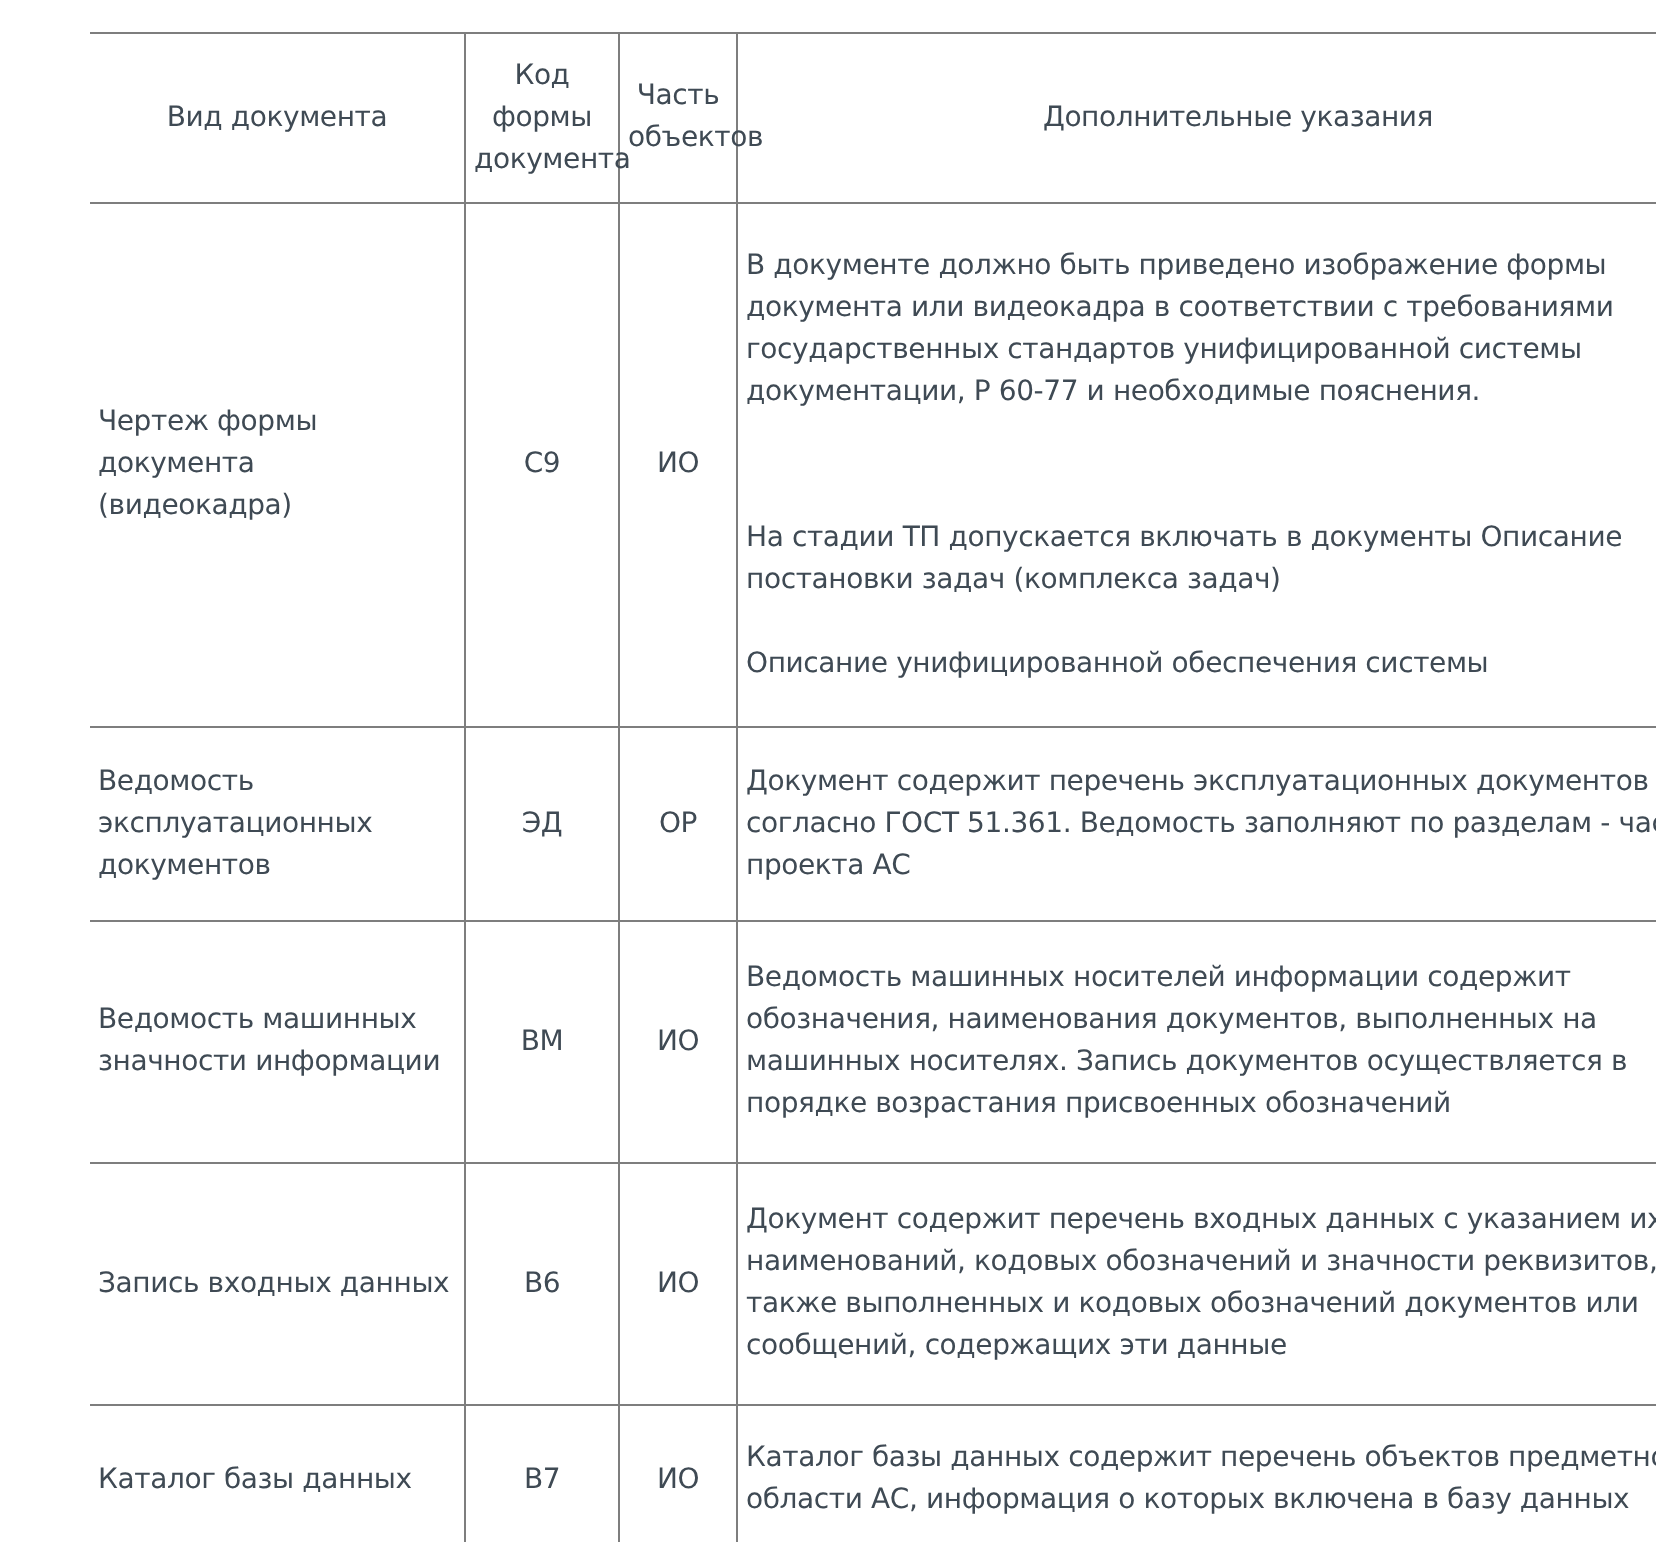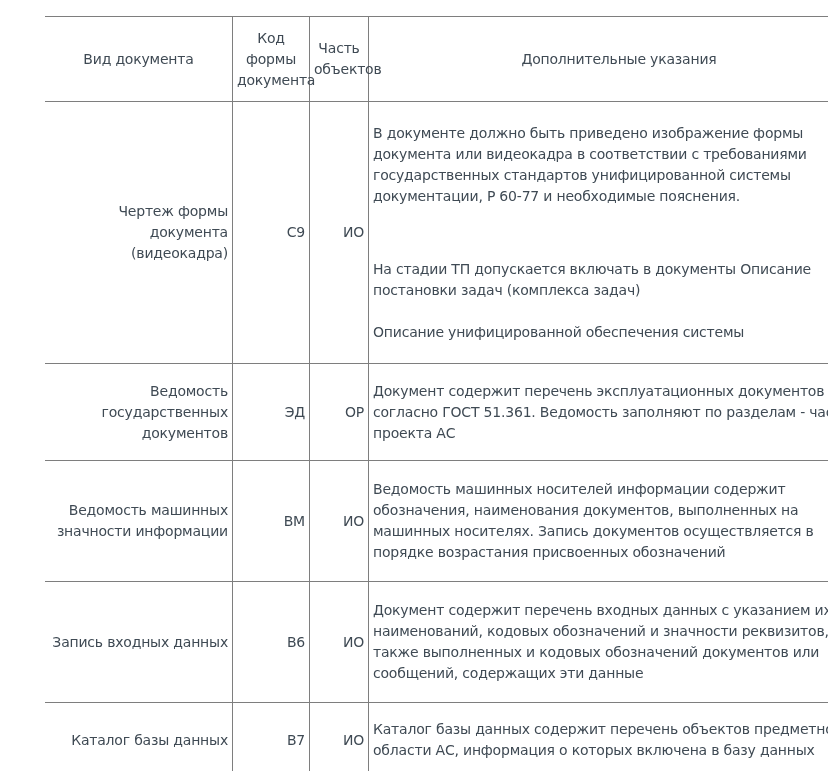--- a/index.html
+++ b/index.html
@@ -33,26 +33,26 @@
     font-weight: normal;
     vertical-align: middle;
     padding: 4px;
     box-sizing: border-box;
   }
   th.hdr {
     text-align: center;
     padding: 6px 2px;
   }
   td.col-type {
-    text-align: right;
+    text-align: left;
     padding-left: 2px;
     padding-right: 6px;
   }
   td.col-code, td.col-part {
-    text-align: right;
+    text-align: center;
   }
   td.col-notes {
     text-align: left;
     padding-left: 4px;
     padding-right: 6px;
   }
   td.notes-top {
     vertical-align: top;
     padding-top: 16px;
   }
@@ -84,21 +84,21 @@
       <td class="col-code">С9</td>
       <td class="col-part">ИО</td>
       <td class="col-notes notes-top">
         <p class="para">В документе должно быть приведено изображение формы документа или видеокадра в соответствии с требованиями государственных стандартов унифицированной системы документации, Р 60-77 и необходимые пояснения.</p>
         <p class="para gap-large">На стадии ТП допускается включать в документы Описание постановки задач (комплекса задач)</p>
         <p class="para gap-small">Описание унифицированной обеспечения системы</p>
       </td>
     </tr>
 
     <tr style="height:97px;">
-      <td class="col-type">Ведомость государственных документов</td>
+      <td class="col-type">Ведомость эксплуатационных документов</td>
       <td class="col-code">ЭД</td>
       <td class="col-part">ОР</td>
       <td class="col-notes">
         <p class="para">Документ содержит перечень эксплуатационных документов согласно ГОСТ 51.361. Ведомость заполняют по разделам - частям проекта АС</p>
       </td>
     </tr>
 
     <tr style="height:121px;">
       <td class="col-type">Ведомость машинных значности информации</td>
       <td class="col-code">ВМ</td>

